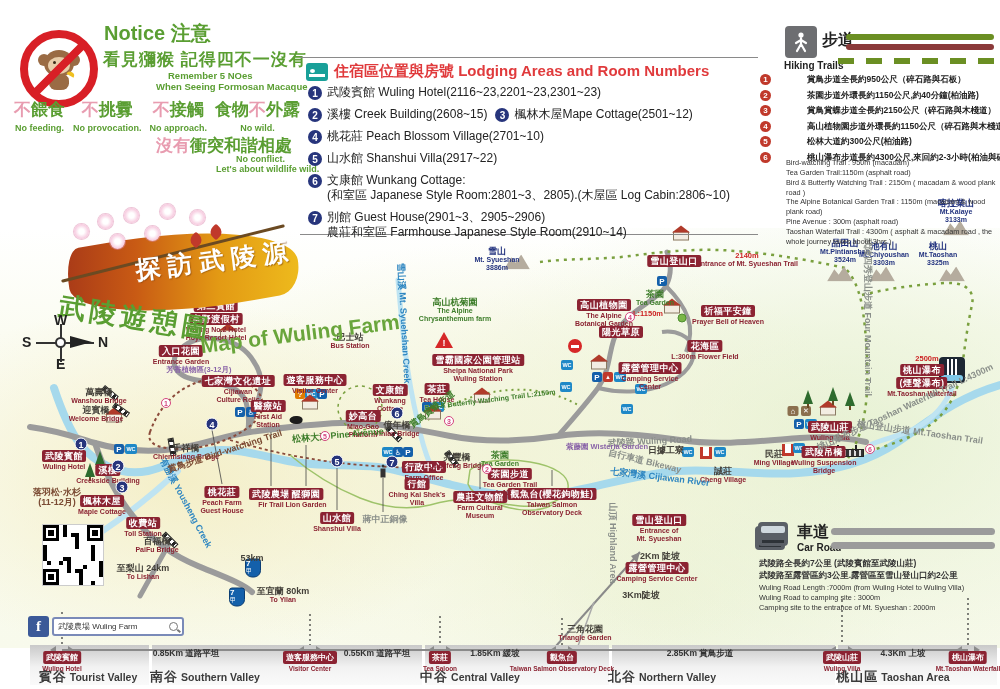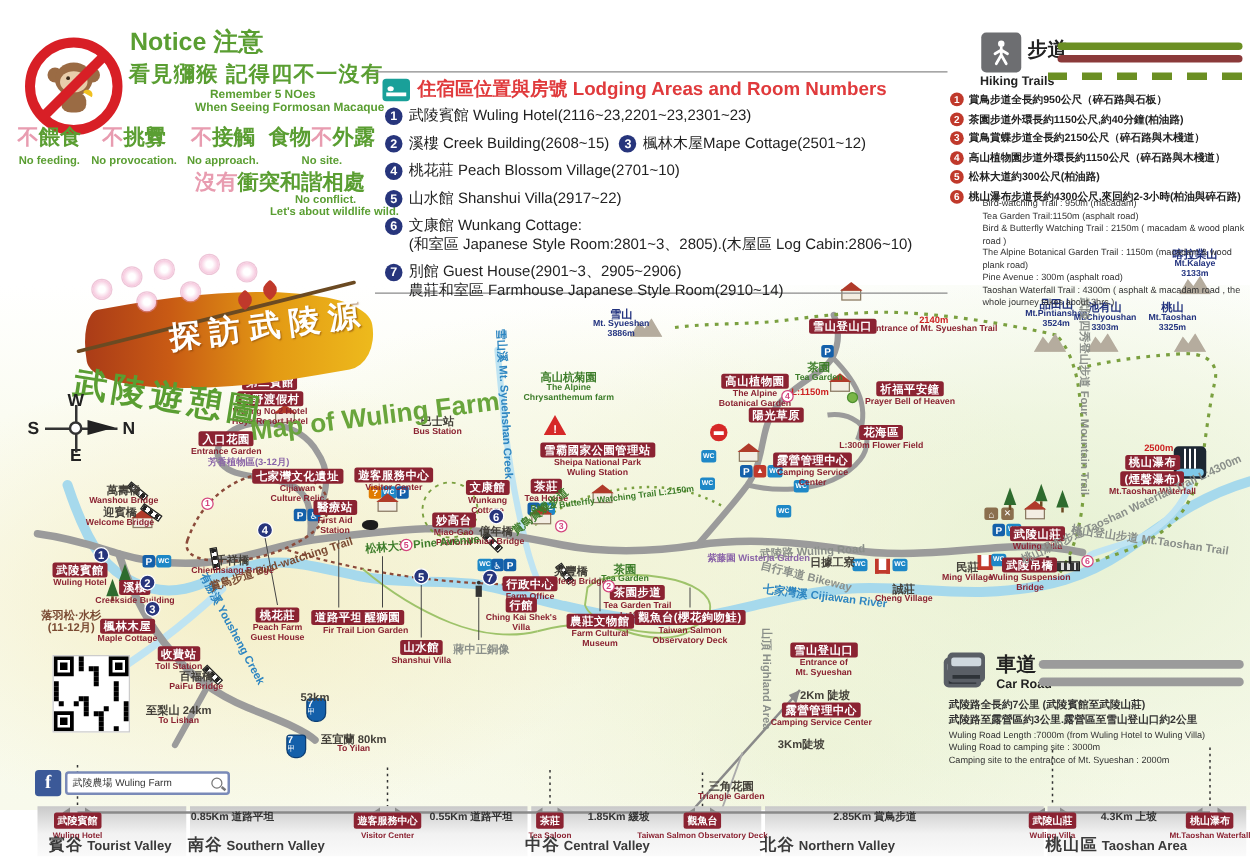--- a/index.html
+++ b/index.html
@@ -55,21 +55,21 @@
   .trails{position:absolute;left:758px;top:18px;width:242px;z-index:10;}
   .walkbox{position:absolute;left:27px;top:8px;width:32px;height:32px;background:#6d6e71;border-radius:4px;display:flex;align-items:center;justify-content:center;}
   .t-zh{position:absolute;left:64px;top:12px;font-size:16px;font-weight:bold;color:#222;}
   .t-en{position:absolute;left:26px;top:42px;font-size:10px;font-weight:bold;color:#222;}
   .t-line1{position:absolute;left:88px;top:16px;width:148px;height:6px;background:#6b8f23;border-radius:3px;}
   .t-line2{position:absolute;left:88px;top:26px;width:148px;height:6px;background:#8b3a3a;border-radius:3px;}
   .t-line3{position:absolute;left:80px;top:40px;width:156px;height:6px;background:repeating-linear-gradient(90deg,#6b8f23 0 16px,transparent 16px 28px);}
   .t-items{position:absolute;left:2px;top:56px;width:240px;}
   .t-item{display:flex;align-items:flex-start;margin-bottom:3.5px;}
   .t-badge{width:11px;height:11px;border-radius:50%;background:#c0392b;color:#fff;font-size:8px;font-weight:bold;display:flex;align-items:center;justify-content:center;margin:0 4px 0 0;flex:0 0 auto;}
-  .t-txt{font-size:8.5px;color:#222;font-weight:bold;white-space:nowrap;}
+  .t-txt{font-size:8.5px;color:#222;font-weight:bold;white-space:nowrap;margin-left:32px;}
   .t-enlines{position:absolute;left:28px;top:140px;width:212px;}
   .t-enline{font-size:7.3px;color:#333;line-height:1.35;}
   
   .logo{position:absolute;left:40px;top:212px;width:360px;height:160px;z-index:9;}
   .leaf{position:absolute;left:28px;top:18px;width:230px;height:82px;transform:rotate(-10deg);
     background:linear-gradient(100deg,#a83918 0%,#c85a14 30%,#e39a14 65%,#eebc1d 100%);
     border-radius:8% 95% 12% 90% / 55% 70% 45% 60%;}
   .branch{position:absolute;left:18px;top:40px;width:230px;height:3px;background:#6b4a22;transform:rotate(-14deg);border-radius:2px;}
   .blossom{position:absolute;width:15px;height:15px;border-radius:50%;background:radial-gradient(circle,#fff 25%,#f6c7dd 70%,#eeaac9 100%);box-shadow:0 0 0 1px rgba(220,140,175,.5);}
   .mapleleaf{position:absolute;width:12px;height:12px;background:#c0392b;transform:rotate(45deg);border-radius:2px 60% 2px 60%;}
@@ -231,21 +231,21 @@
         <div class="n-rule">
           <div class="zh"><span class="no">不</span><span>挑釁</span></div>
           <div class="en">No provocation.</div>
         </div>
         <div class="n-rule">
           <div class="zh"><span class="no">不</span><span>接觸</span></div>
           <div class="en">No approach.</div>
         </div>
         <div class="n-rule">
           <div class="zh"><span>食物</span><span class="no">不</span><span>外露</span></div>
-          <div class="en">No site.</div>
+          <div class="en">No wild.</div>
         </div>
       </div>
     <div class="n-foot"><span class="no">沒有</span><span>衝突和諧相處</span></div>
     <div class="n-fen1">No conflict.</div>
     <div class="n-fen2">Let's about wildlife wild.</div>
   </div>
 
   <div class="lodging">
     <div class="l-head">
       <span class="bedicon"></span>
@@ -543,21 +543,21 @@
       <div class="lbl s-rb" style="left: 417px; top: 478px;">
         <span class="zbox">行館</span>
         <span class="eline">Ching Kai Shek's</span>
         <span class="eline">Villa</span>
       </div>
       <div class="lbl s-rb" style="left: 337px; top: 512px;">
         <span class="zbox">山水館</span>
         <span class="eline">Shanshui Villa</span>
       </div>
       <div class="lbl s-rb" style="left: 271px; top: 488px;">
-        <span class="zbox">道路平坦</span>
+        <span class="zbox">武陵農場</span>
         <span class="eline">Fir Trail</span>
       </div>
       <div class="lbl s-rb" style="left: 306px; top: 488px;">
         <span class="zbox">醒獅園</span>
         <span class="eline">Lion Garden</span>
       </div>
       <div class="lbl s-rb" style="left: 510px; top: 468px;">
         <span class="zbox">茶園步道</span>
         <span class="eline">Tea Garden Trail</span>
         <span class="eline">L:1150m</span>

